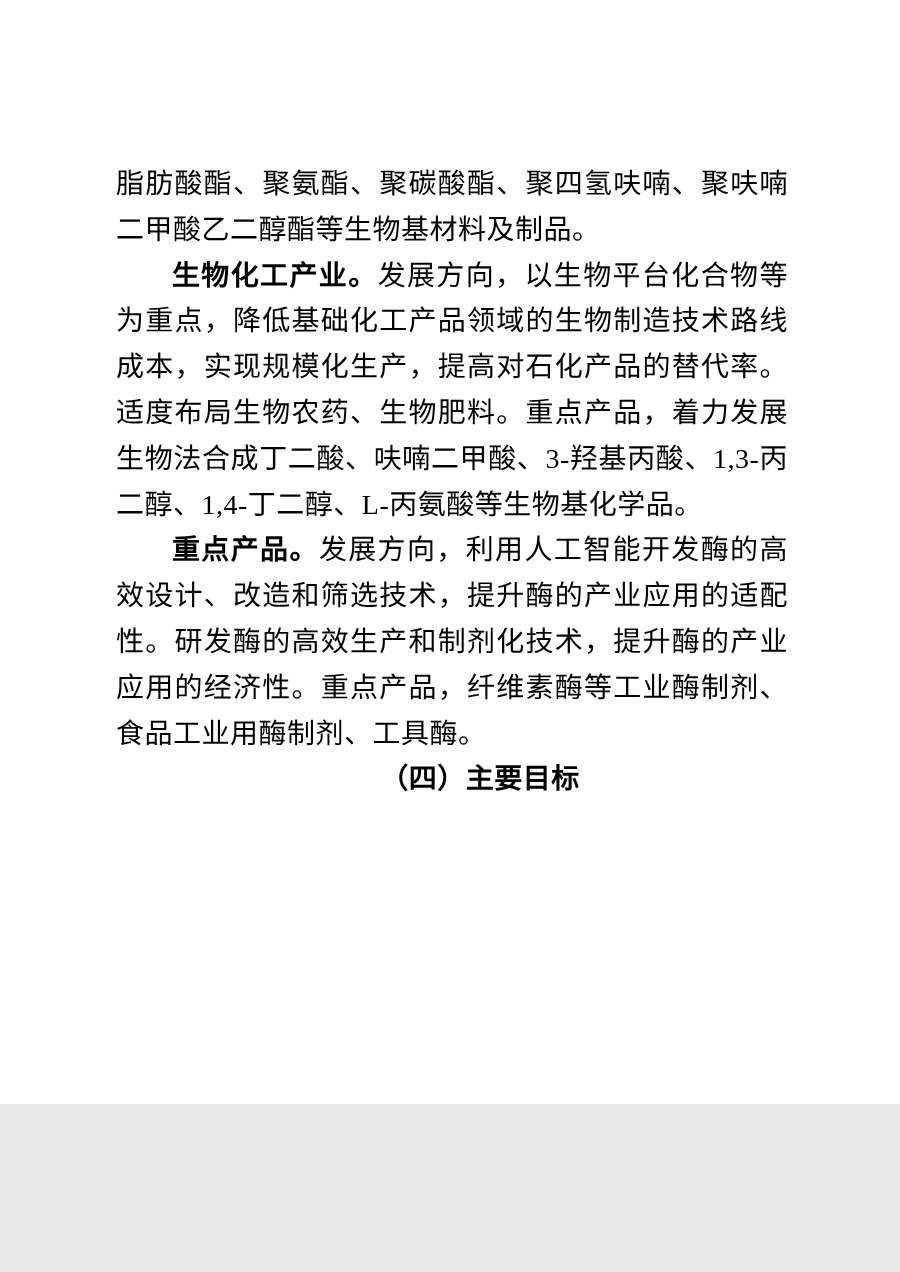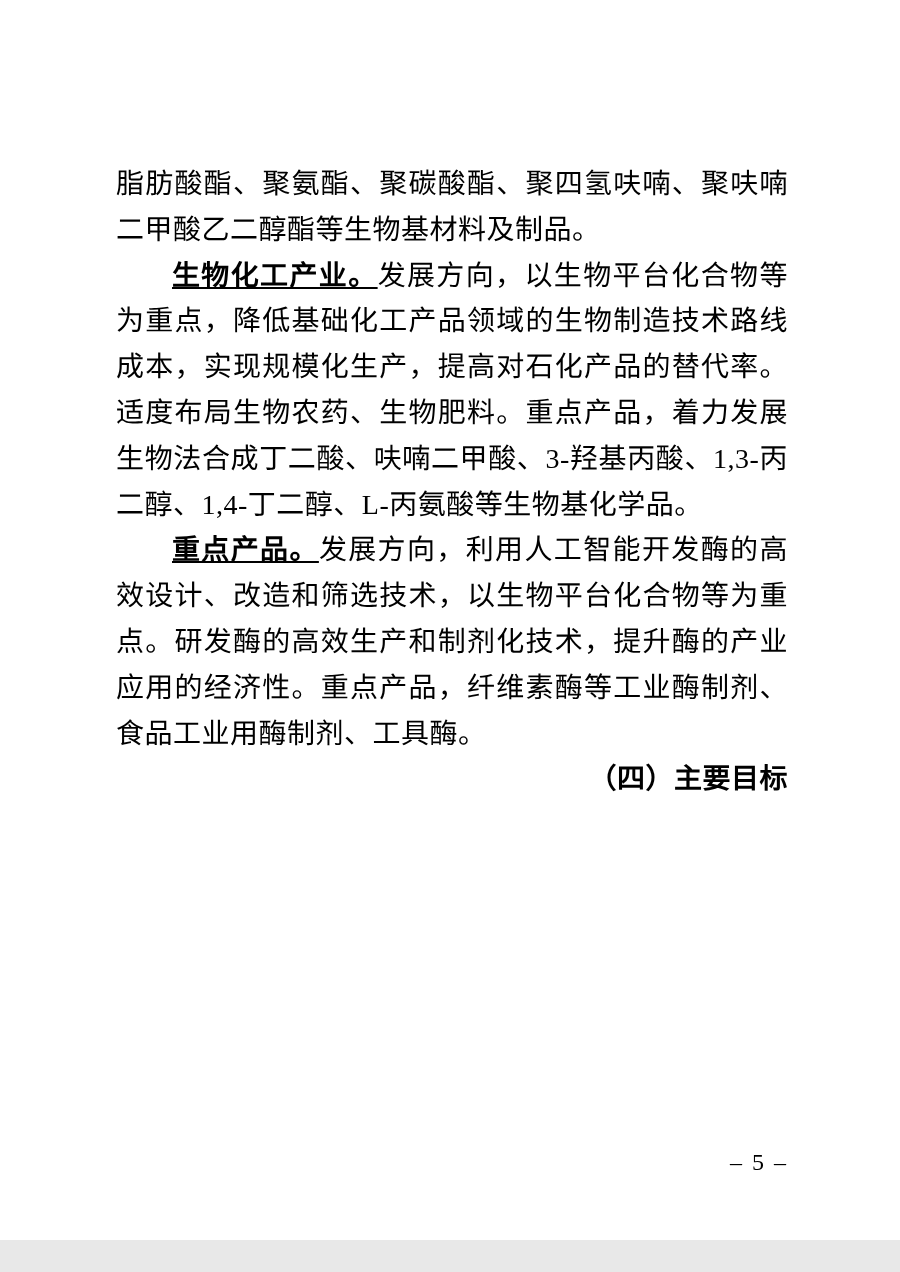--- a/index.html
+++ b/index.html
@@ -3,21 +3,21 @@
 <meta charset="utf-8">
 <style>
   html, body {
     margin: 0;
     padding: 0;
     background: #e8e8e8;
   }
   .page {
     position: relative;
     width: 900px;
-    height: 1240px;
+    height: 1104px;
     margin: 0 auto;
     background: #ffffff;
     overflow: hidden;
     font-family: "Liberation Serif", serif;
     color: #000000;
   }
   .content {
     position: absolute;
     left: 116px;
     top: 161px;
@@ -30,28 +30,27 @@
     line-height: 45.8px;
     text-align: justify;
     text-justify: inter-ideograph;
     letter-spacing: 0.5px;
     word-break: break-all;
   }
   .content p.indent {
     text-indent: 2em;
   }
   .content p.heading {
-    text-align: right;
+    text-align: center;
   }
   .run-body {
     font-weight: 400;
   }
   .run-industry {
     font-weight: 600;
-    text-decoration: underline;
   }
   .run-emphasis {
     font-family: "Liberation Sans", sans-serif;
     font-weight: 400;
   }
   .run-heading {
     font-weight: 700;
   }
   .page-number {
     position: absolute;
@@ -64,17 +63,17 @@
     letter-spacing: 2px;
   }
 </style>
 </head>
 <body>
 
 <div class="page">
   <div class="content">
       <p class=""><span class="run-body">脂肪酸酯、聚氨酯、聚碳酸酯、聚四氢呋喃、聚呋喃二甲酸乙二醇酯等生物基材料及制品。</span></p>
       <p class="indent"><span class="run-industry">生物化工产业。</span><span class="run-emphasis">发展方向，</span><span class="run-body">以生物平台化合物等为重点，降低基础化工产品领域的生物制造技术路线成本，实现规模化生产，提高对石化产品的替代率。适度布局生物农药、生物肥料。</span><span class="run-emphasis">重点产品，</span><span class="run-body">着力发展生物法合成丁二酸、呋喃二甲酸、3-羟基丙酸、1,3-丙二醇、1,4-丁二醇、L-丙氨酸等生物基化学品。</span></p>
-      <p class="indent"><span class="run-industry">重点产品。</span><span class="run-emphasis">发展方向，</span><span class="run-body">利用人工智能开发酶的高效设计、改造和筛选技术，以生物平台化合物等为重点。研发酶的高效生产和制剂化技术，提升酶的产业应用的经济性。</span><span class="run-emphasis">重点产品，</span><span class="run-body">纤维素酶等工业酶制剂、食品工业用酶制剂、工具酶。</span></p>
+      <p class="indent"><span class="run-industry">重点产品。</span><span class="run-emphasis">发展方向，</span><span class="run-body">利用人工智能开发酶的高效设计、改造和筛选技术，提升酶的产业应用的适配性。研发酶的高效生产和制剂化技术，提升酶的产业应用的经济性。</span><span class="run-emphasis">重点产品，</span><span class="run-body">纤维素酶等工业酶制剂、食品工业用酶制剂、工具酶。</span></p>
       <p class="indent heading"><span class="run-heading">（四）主要目标</span></p>
     </div>
   <div class="page-number">– 5 –</div>
 </div>
 
 </body></html>

